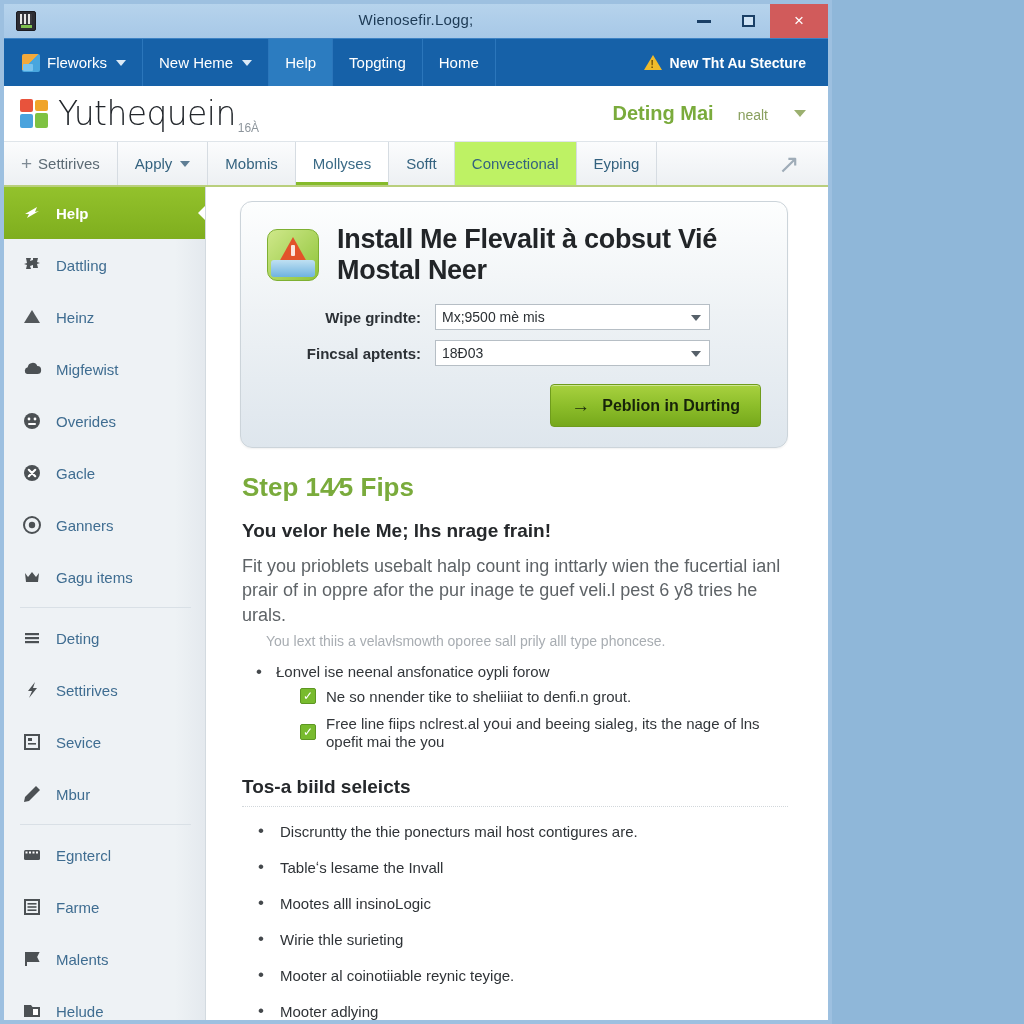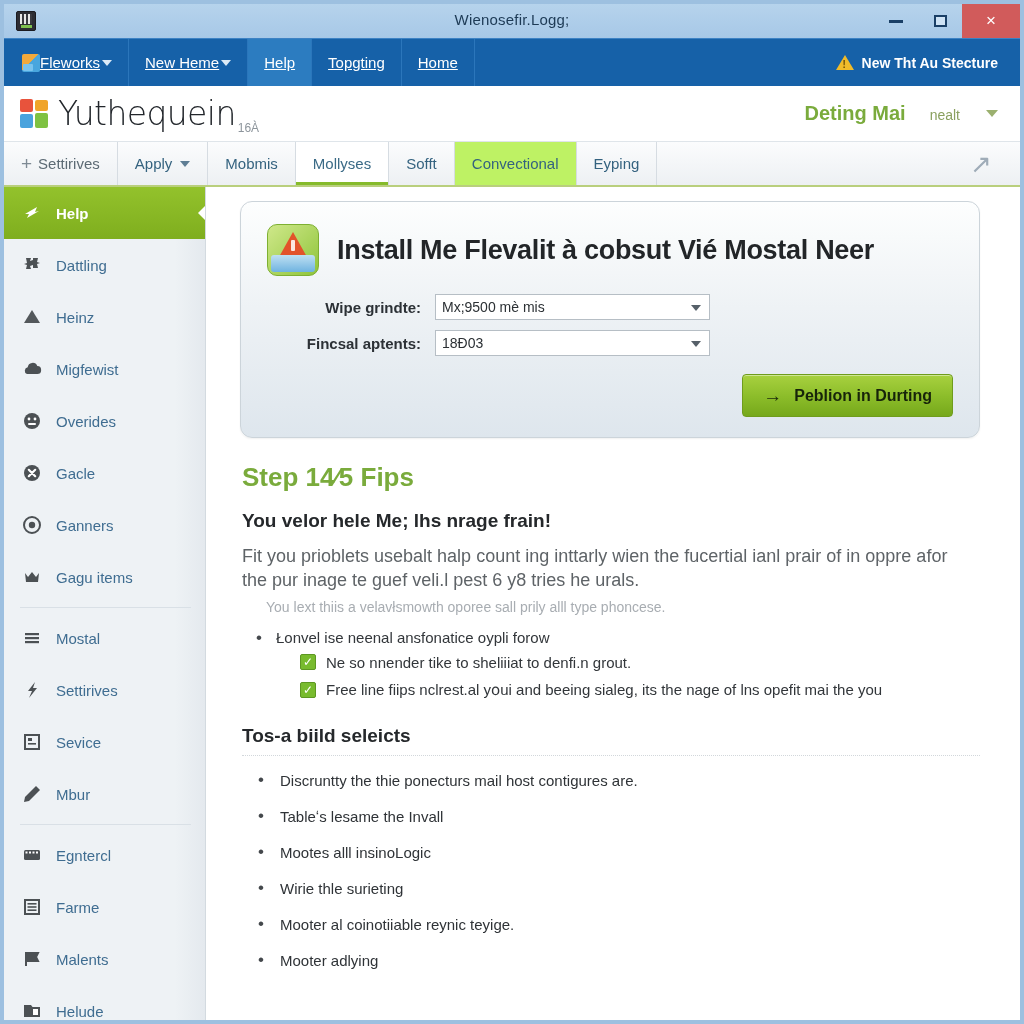--- a/index.html
+++ b/index.html
@@ -7,21 +7,21 @@
     width: 1024px; height: 1024px;
     overflow: hidden;
     font-family: "Liberation Sans", sans-serif;
     background: #8fb7d9;
   }
 
   
   .window {
     position: absolute;
     left: 0; top: 0;
-    width: 1024px; height: 1024px;
+    width: 832px; height: 1024px;
     background: #a9c9e6;
     border: 4px solid #9dc0e0;
     display: flex; flex-direction: column;
   }
 
   
   .titlebar {
     height: 34px;
     background: linear-gradient(to bottom,#b6d3ec 0%, #a7c8e7 100%);
     display: flex; align-items: center;
@@ -71,26 +71,25 @@
 
   
   .menubar {
     flex: 0 0 48px; height: 48px;
     background: #1661a8;
     display: flex; align-items: stretch;
     border-top: 1px solid #3d82c4;
     position: relative;
   }
   .menu-item {
-    display: flex; align-items: center; 
+    display: flex; align-items: center; gap: 7px;
     padding: 0 16px;
     color: #ffffff; font-size: 15px;
     border-right: 1px solid #2b76bb;
     white-space: nowrap;
-    text-decoration: underline;
   }
   .menu-item.first { padding-left: 18px; }
   .menu-item.active { background: #2c7cc0; }
   .caret-down {
     width: 0; height: 0;
     border-left: 5px solid transparent;
     border-right: 5px solid transparent;
     border-top: 6px solid #dbeaf7;
     margin-left: 2px;
   }
@@ -532,21 +531,21 @@
       <div class="side-item">
         <span class="sicon">
           <svg width="20" height="20" viewBox="0 0 20 20">
               <g fill="#4c5154">
                 <rect x="3" y="5" width="14" height="2.2"></rect>
                 <rect x="3" y="9" width="14" height="2.2"></rect>
                 <rect x="3" y="13" width="14" height="2.2"></rect>
               </g>
             </svg>
         </span>
-        <span>Mostal</span>
+        <span>Deting</span>
       </div>
 
       <div class="side-item">
         <span class="sicon">
           <svg width="20" height="20" viewBox="0 0 20 20">
               <path d="M13 2 L6 11 H10 L7 18 L15 8 H11 Z" fill="#4c5154"></path>
             </svg>
         </span>
         <span>Settirives</span>
       </div>

